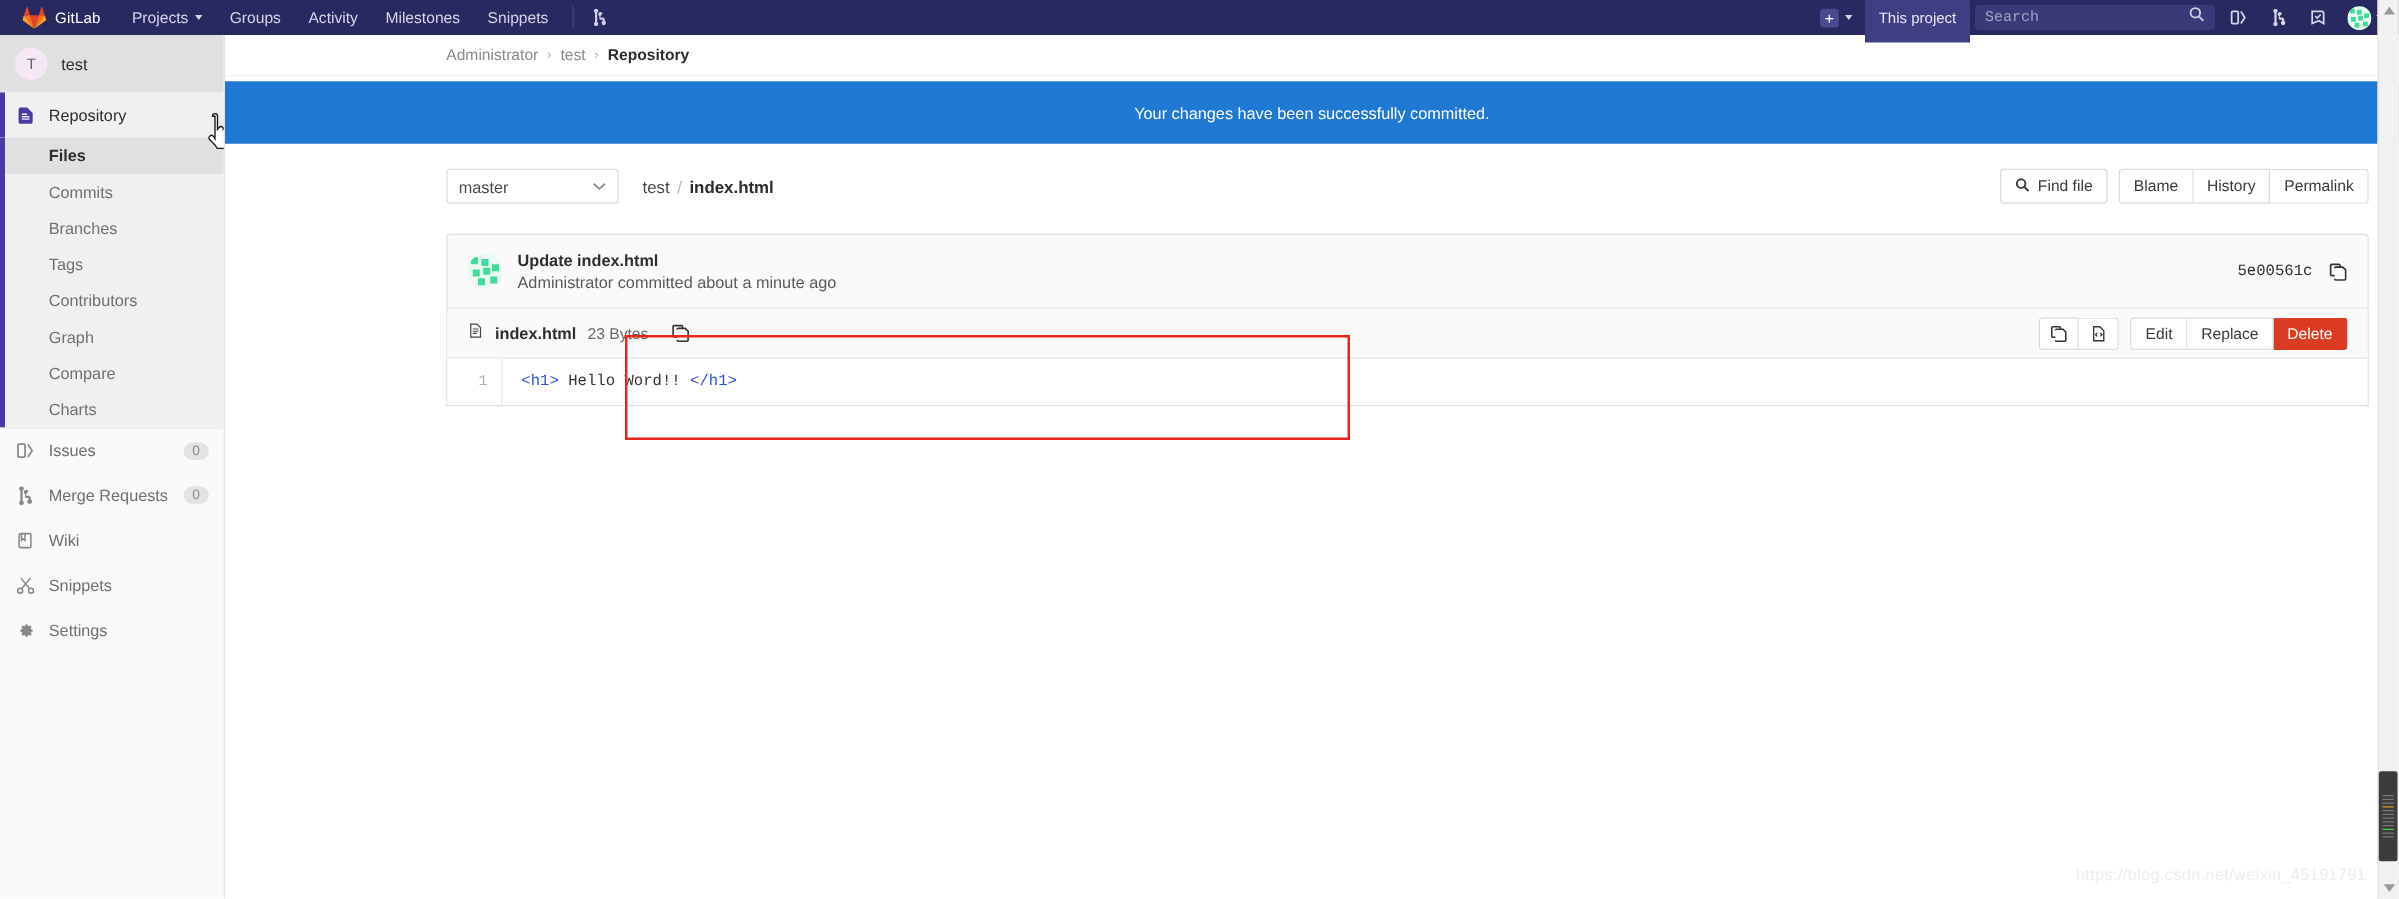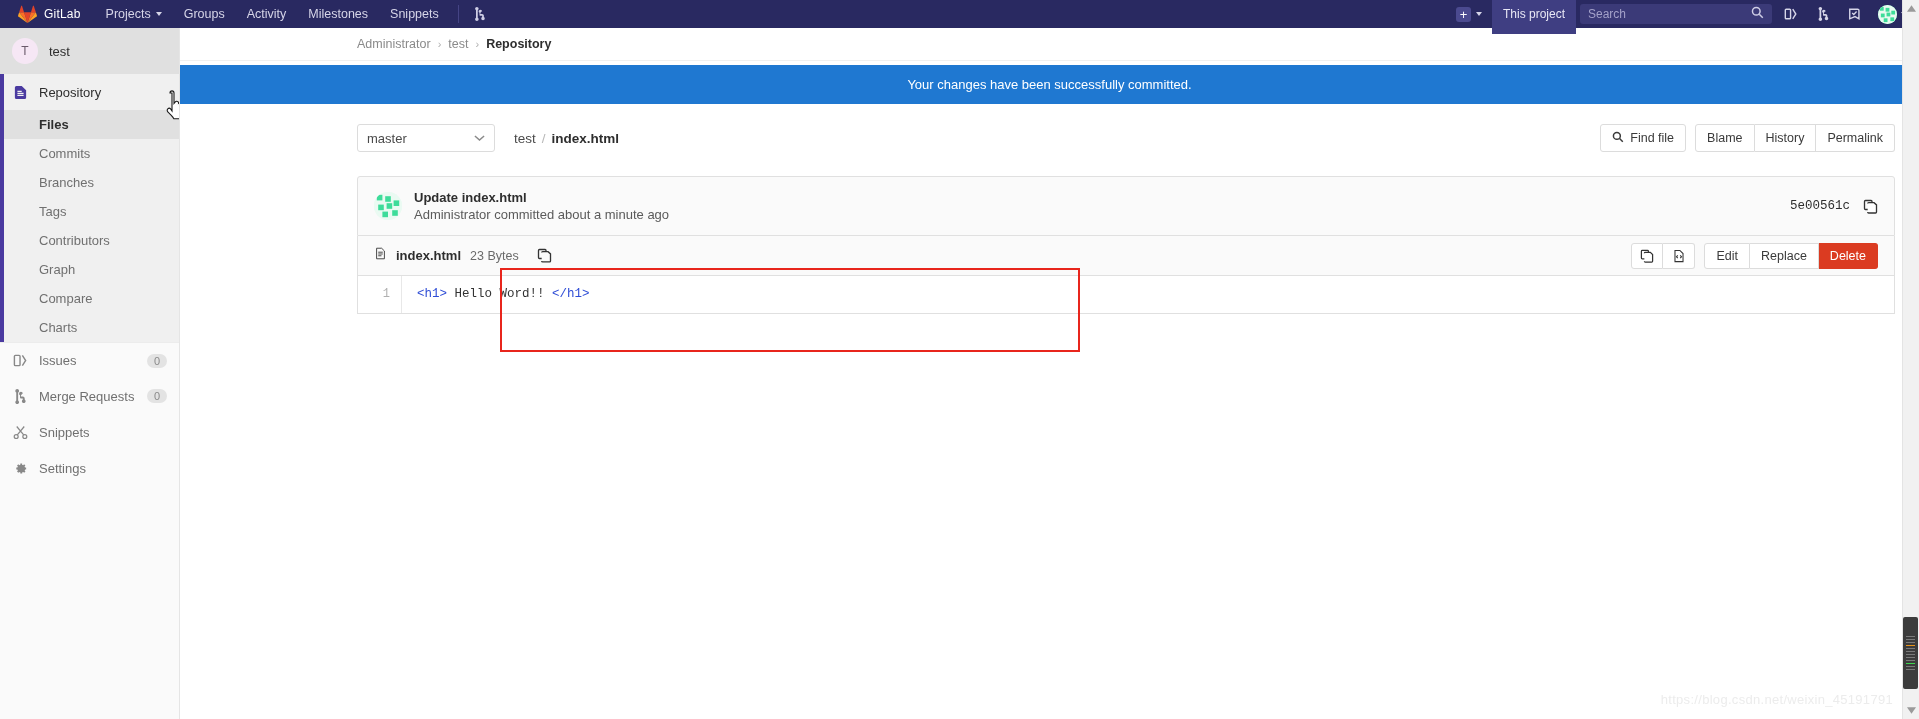--- a/index.html
+++ b/index.html
@@ -36,21 +36,21 @@
   .tn-thisproject {
     background:#3f3e82;color:#e8e7f5;font-size:12px;height:40px;
     display:flex;align-items:center;padding:0 11px;cursor:pointer;white-space:nowrap;
   }
   .tn-search {
     background:#3b3a78;height:20px;width:192px;border-radius:3px;margin:0 4px 0 4px;
     display:flex;align-items:center;padding:0 8px;cursor:text;
   }
   .tn-search input {
     background:transparent;border:none;outline:none;color:#cfcee6;font-size:12px;flex:1;
-    font-family:Liberation Sans, sans-serif;
+    font-family:Liberation Mono, monospace;
   }
   .tn-search input::placeholder { color:#a3a1c9; }
   .tn-icons { display:flex; align-items:center; gap:2px; padding-right:4px; }
   .tn-ic { width:30px;height:28px;display:flex;align-items:center;justify-content:center;color:#d6d5e8;cursor:pointer; }
   .tn-avatar-wrap { display:flex;align-items:center;gap:4px;padding:0 12px 0 4px;cursor:pointer;color:#d6d5e8; }
   .tn-avatar {
     width:19px;height:19px;border-radius:50%;overflow:hidden;background:#4fe3a5;display:block;
   }
 
   
@@ -100,21 +100,21 @@
   #main { flex:1 1 auto; position:relative; overflow:hidden; height:691px; background:#fff; }
   .crumbs {
     height:33px; display:flex; align-items:center; padding-left:177px; font-size:12.5px; gap:7px;
     border-bottom:1px solid #f0f0f0;
   }
   .crumbs a { color:#8a8a8a; text-decoration:none; cursor:pointer; }
   .crumb-sep { color:#b0b0b0; font-size:11px; }
   .crumb-cur { color:#2e2e2e; font-weight:bold; cursor:pointer; }
 
   .flash {
-    background:#1f78d1; color:#fff; height:39px; display:flex; align-items:center;
+    background:#1f78d1; color:#fff; height:50px; display:flex; align-items:center;
     justify-content:center; font-size:13px; margin-top:4px;
   }
   .flash .flash-inner { width:1020px; text-align:center; }
   .row-tools {
     display:flex; align-items:center; padding:20px 24px 0 177px; gap:0;
   }
   .branch-select {
     width:138px;height:28px;border:1px solid #dcdcdc;border-radius:3px;background:#fff;
     display:flex;align-items:center;justify-content:space-between;padding:0 9px;font-size:13px;color:#4a4a4a;
     cursor:pointer;
@@ -379,20 +379,29 @@
       <span class="sb-ic">
         <svg width="14" height="15" viewBox="0 0 14 16" fill="currentColor">
           <path d="M10 5c0-1.1-.9-2-2-2s-2 .9-2 2c0 .7.4 1.4 1 1.7V9c0 .6.4 1 1 1h2v1.3c-.6.3-1 1-1 1.7 0 1.1.9 2 2 2s2-.9 2-2c0-.7-.4-1.4-1-1.7V10c0-1.1-.9-2-2-2H8V6.7c.6-.3 1-1 1-1.7zM3 3.7C2.4 3.4 2 2.7 2 2 2 .9 2.9 0 4 0s2 .9 2 2c0 .7-.4 1.4-1 1.7v8.6c.6.3 1 1 1 1.7 0 1.1-.9 2-2 2s-2-.9-2-2c0-.7.4-1.4 1-1.7V3.7z"></path>
         </svg>
       </span>
       <span>Merge Requests</span>
       <span class="sb-badge">0</span>
     </div>
 
 
+    <div class="sb-item">
+      <span class="sb-ic">
+        <svg width="14" height="15" viewBox="0 0 16 16" fill="none" stroke="currentColor" stroke-width="1.4">
+          <rect x="2.6" y="1.6" width="10.8" height="12.8" rx="1.2"></rect>
+            <path d="M8 1.6v6.2l-1.6-1.3-1.6 1.3V1.6"></path>
+        </svg>
+      </span>
+      <span>Wiki</span>
+    </div>
 
     <div class="sb-item">
       <span class="sb-ic">
         <svg width="15" height="15" viewBox="0 0 16 16" fill="none" stroke="currentColor" stroke-width="1.3">
           <circle cx="3.4" cy="12.3" r="2.1"></circle>
             <circle cx="12.6" cy="12.3" r="2.1"></circle>
           <path d="M4.6 10.6 12 1.6M11.4 10.6 4 1.6"></path>
         </svg>
       </span>
       <span>Snippets</span>

